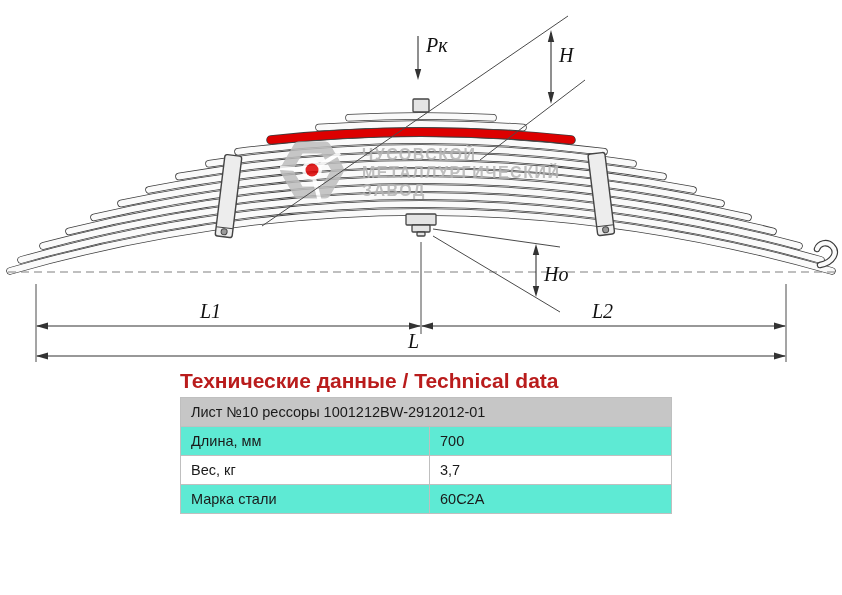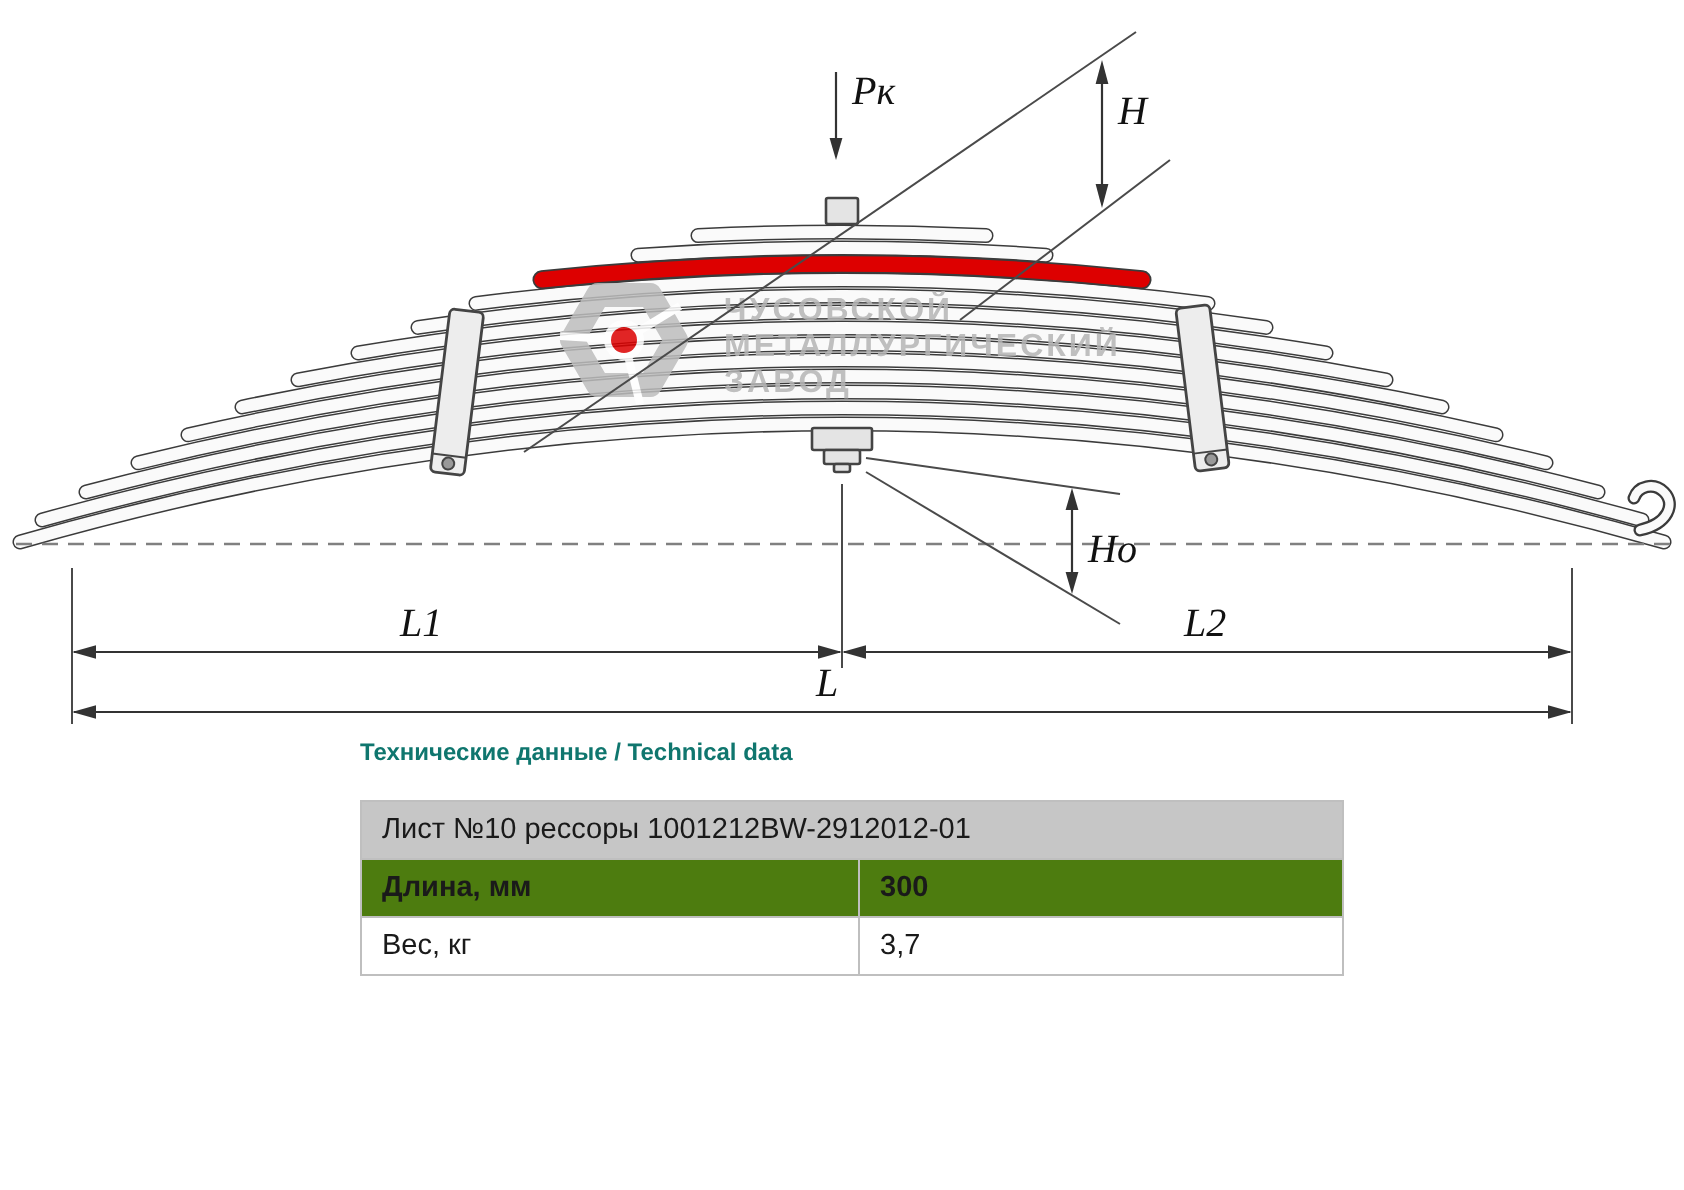--- a/index.html
+++ b/index.html
@@ -24,26 +24,26 @@
   .thin  { stroke:#4a4a4a; stroke-width:1; fill:none; }
   .dim   { stroke:#333; stroke-width:1.1; fill:none; }
   .arrow { fill:#333; stroke:none; }
   .dimlabel { font:italic 20px "Liberation Serif", serif; fill:#111; }
 
   .wm-text { font:bold 16px "Liberation Sans", sans-serif; fill:#b5b5b5; letter-spacing:1.5px; }
   .wm-ring { fill:none; stroke:#bdbdbd; stroke-width:12; stroke-linejoin:round; }
   .wm-gap  { stroke:#ffffff; stroke-width:4; }
 
   .panel { position:absolute; left:180px; top:369px; width:492px; }
-  .panel-title { color:#0f766e; font-weight:bold; font-size:12px; margin-bottom:17px; }
+  .panel-title { color:#b91c1c; font-weight:bold; font-size:21px; margin-bottom:4px; }
   table { border-collapse:collapse; width:100%; font-size:14.5px; color:#1a1a1a;border-radius:19px; }
   td { padding:6px 10px; border:1px solid #bfbfbf; }
   td.lbl { width:228px; }
   tr.hdr td { background:#c6c6c6; }
-  tr.alt td { background:#4d7c0f;font-weight:bold; }
+  tr.alt td { background:#5eead4; }
 </style>
 </head>
 <body>
 
 <svg id="drawing" width="842" height="368" viewBox="0 0 842 368" xmlns="http://www.w3.org/2000/svg">
 
   <g>
     <g>
       <path class="leaf-o" d="M349 117.8 Q421 114.2 493 117.8"></path>
         <path class="leaf-f" d="M349 117.8 Q421 114.2 493 117.8"></path>
@@ -190,21 +190,25 @@
 
 <div class="panel">
   <div class="panel-title">Технические данные / Technical data</div>
   <table>
     <tbody>
       <tr class="hdr">
         <td colspan="2">Лист №10 рессоры 1001212BW-2912012-01</td>
       </tr>
       <tr class="alt">
         <td class="lbl">Длина, мм</td>
-        <td class="val">300</td>
+        <td class="val">700</td>
       </tr>
       <tr>
         <td class="lbl">Вес, кг</td>
         <td class="val">3,7</td>
       </tr>
+      <tr class="alt">
+        <td class="lbl">Марка стали</td>
+        <td class="val">60С2А</td>
+      </tr>
     </tbody>
   </table>
 </div>
 
 </body></html>

